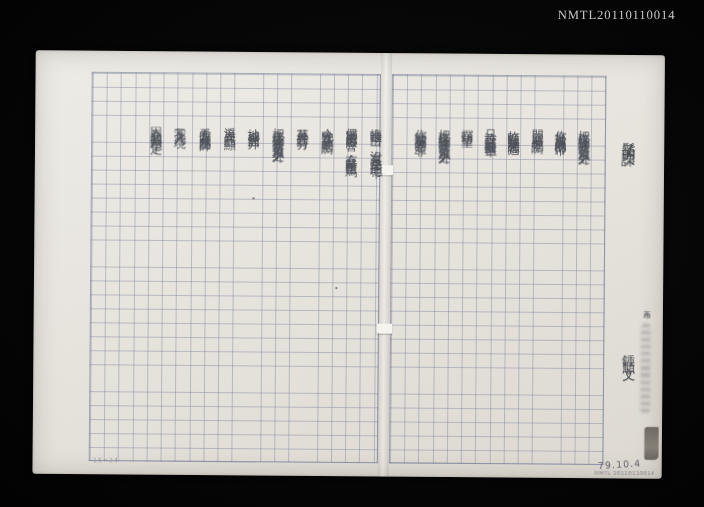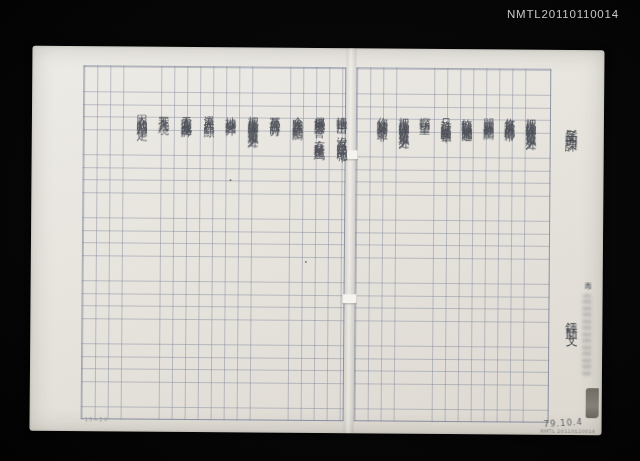--- a/index.html
+++ b/index.html
@@ -4,21 +4,21 @@
 <style>
   html,body{margin:0;padding:0;background:#000;}
   #stage{
     position:relative;width:640px;height:461px;overflow:hidden;
     background:radial-gradient(ellipse at 55% 45%, #0c0c0c 0%, #050505 70%, #020202 100%);
     font-family:"DejaVu Sans", sans-serif;
   }
   .watermark{
     position:absolute;left:468px;top:8px;
     color:#c6c6c6;font-size:11.5px;letter-spacing:.8px;
-    font-family:Liberation Sans, sans-serif;
+    font-family:Liberation Serif, serif;
     padding-left:39px;
   }
   .paper{
     position:absolute;left:31px;top:48px;width:572px;height:385px;
     background:linear-gradient(160deg,#edebe6 0%,#e7e4de 45%,#ddd9d1 100%);
     border-radius:3px;
     transform:rotate(0.45deg);
     box-shadow:inset 0 0 22px rgba(60,55,45,.22), inset 0 0 3px rgba(0,0,0,.15), 0 0 6px rgba(0,0,0,.6);
     overflow:hidden;
   }

